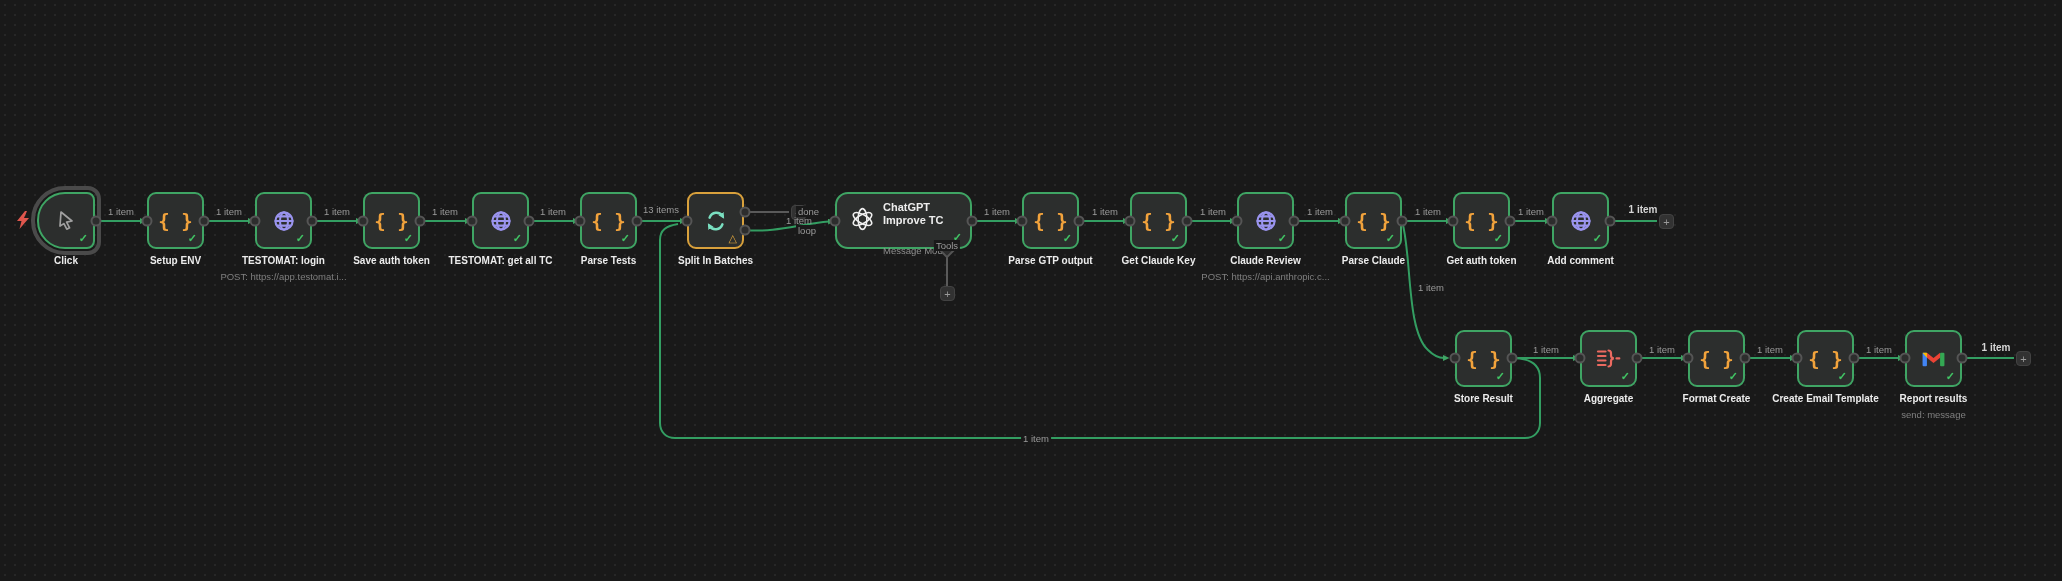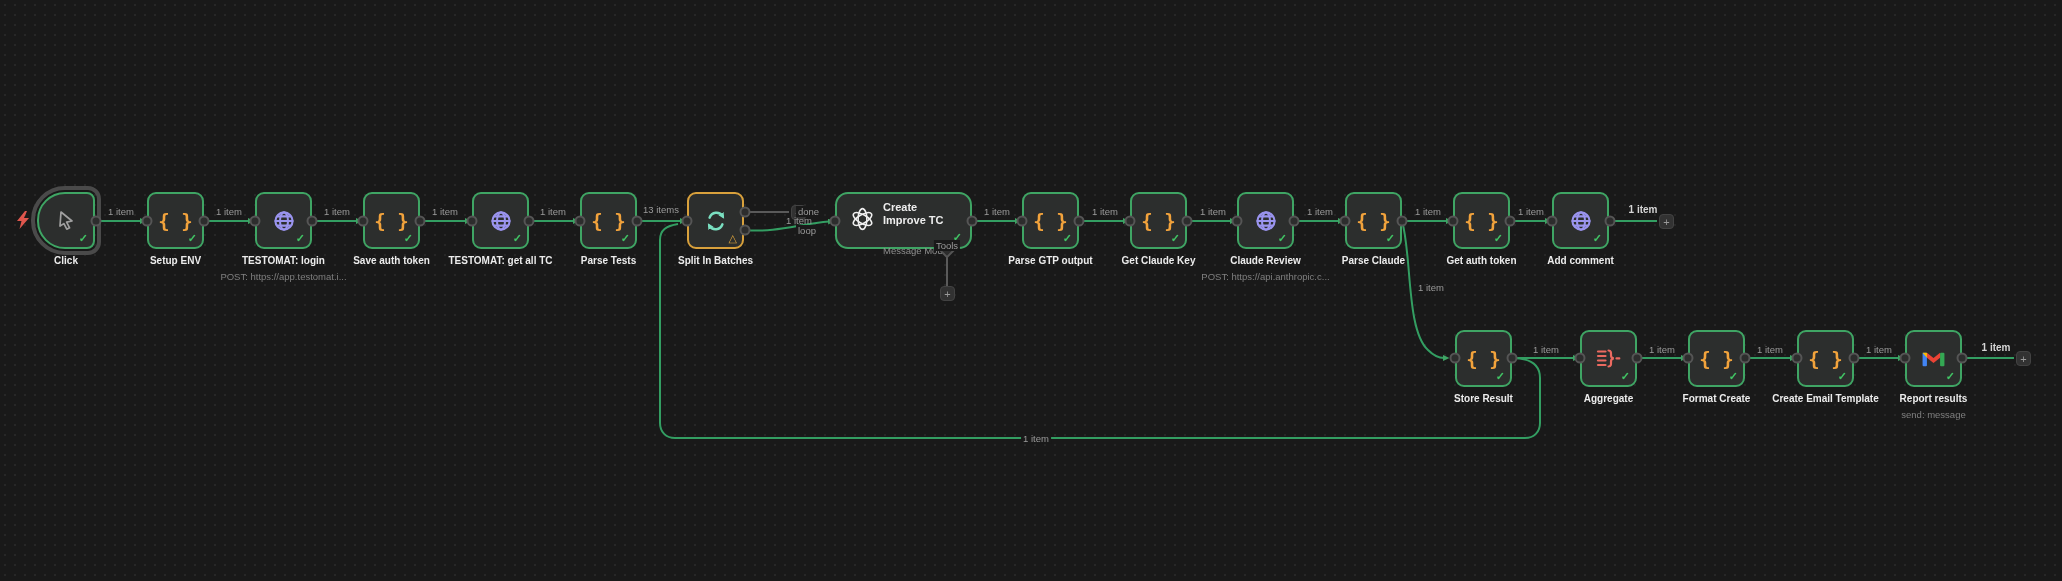--- a/index.html
+++ b/index.html
@@ -220,21 +220,21 @@
 
   <div class="node wide" style="left:835px;top:192px">
     <div class="gpt-logo">
       <svg width="27" height="27" viewBox="0 0 26 26" fill="none" stroke="#efefef" stroke-width="1.5">
         <ellipse cx="13" cy="13" rx="4.2" ry="10"></ellipse>
         <ellipse cx="13" cy="13" rx="4.2" ry="10" transform="rotate(60 13 13)"></ellipse>
         <ellipse cx="13" cy="13" rx="4.2" ry="10" transform="rotate(120 13 13)"></ellipse>
       </svg>
     </div>
     <div class="gpt-titles">
-      <div>Create</div>
+      <div>ChatGPT</div>
       <div>Improve TC</div>
       <div class="gpt-sub">Message Model</div>
     </div>
     <span class="check" style="right:8px;bottom:3px">✓</span>
   </div>
 
   <div class="node" style="left:1022px;top:192px">
     <div class="icon">
         <span class="code-glyph">{ }</span>
       </div>

